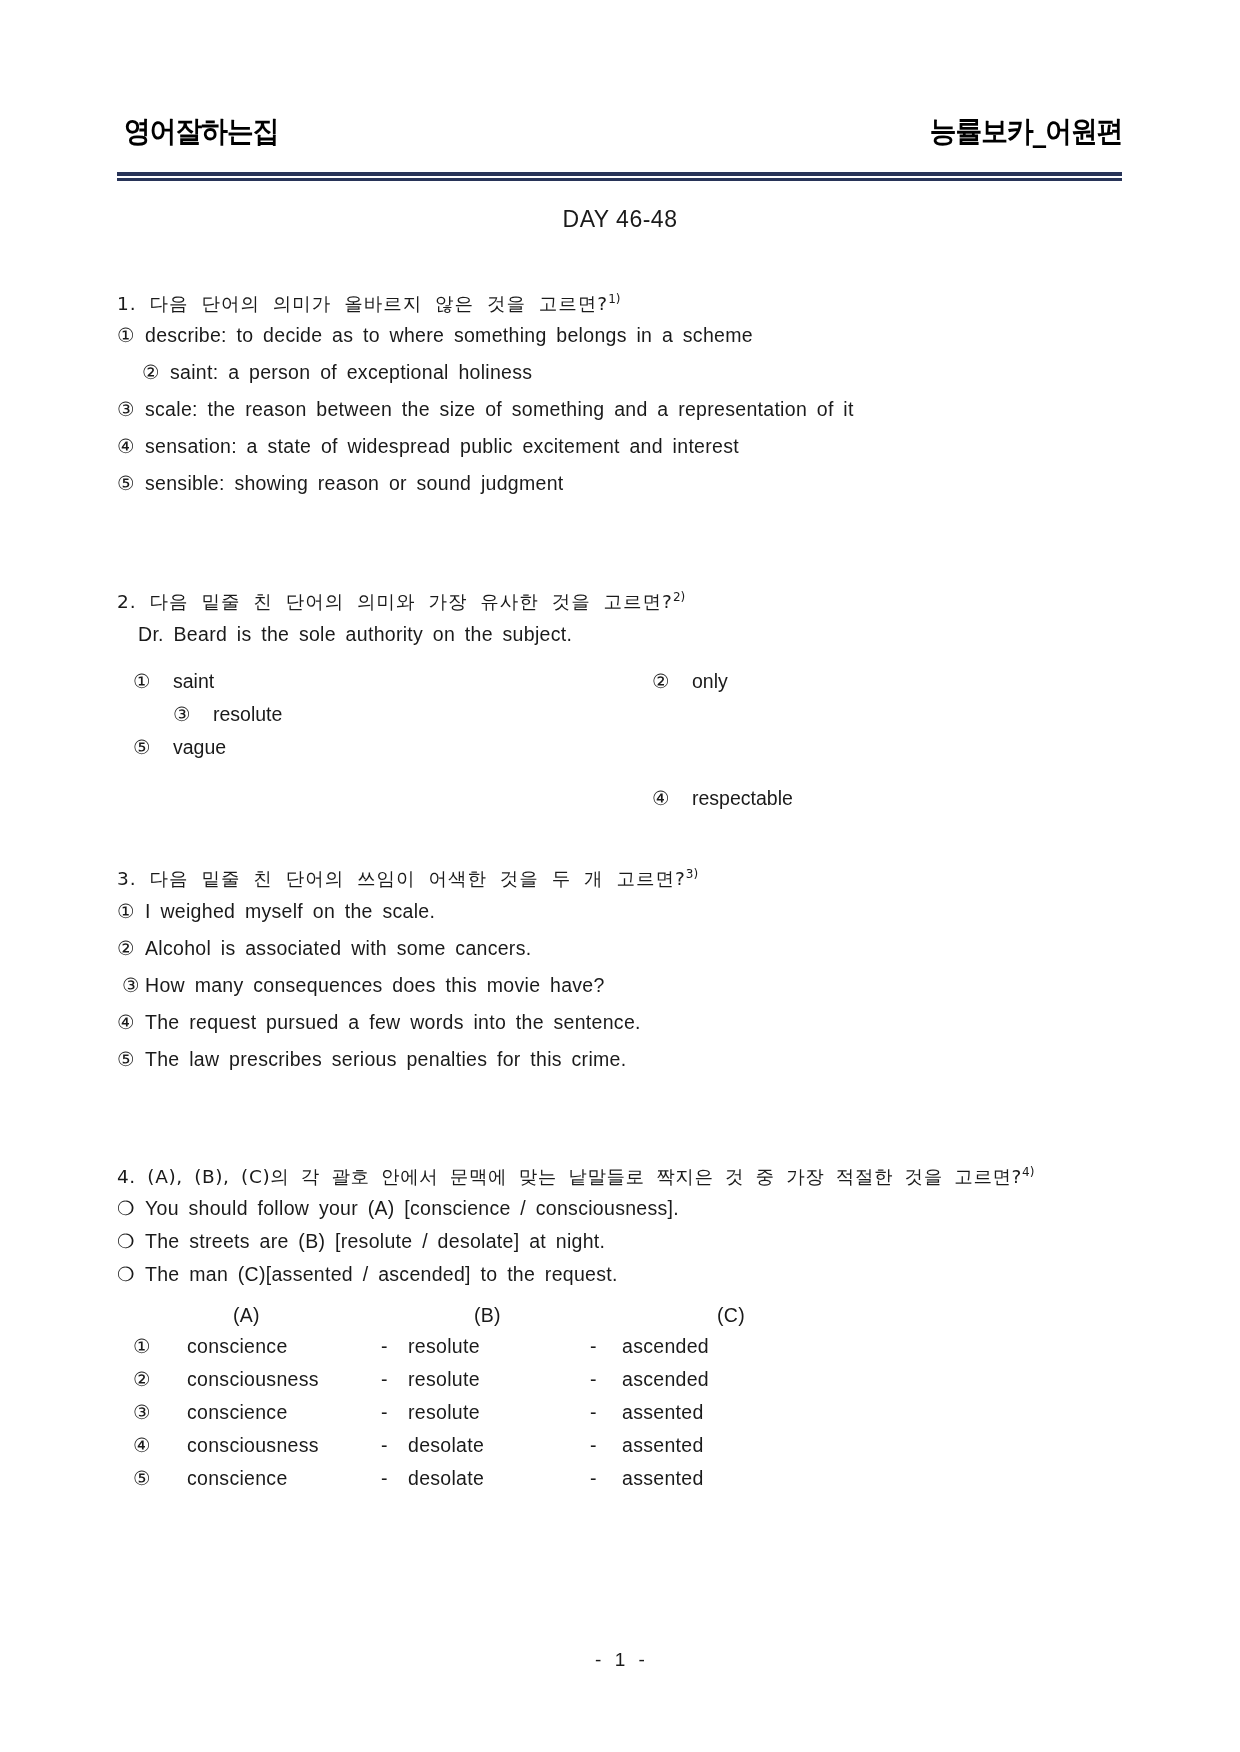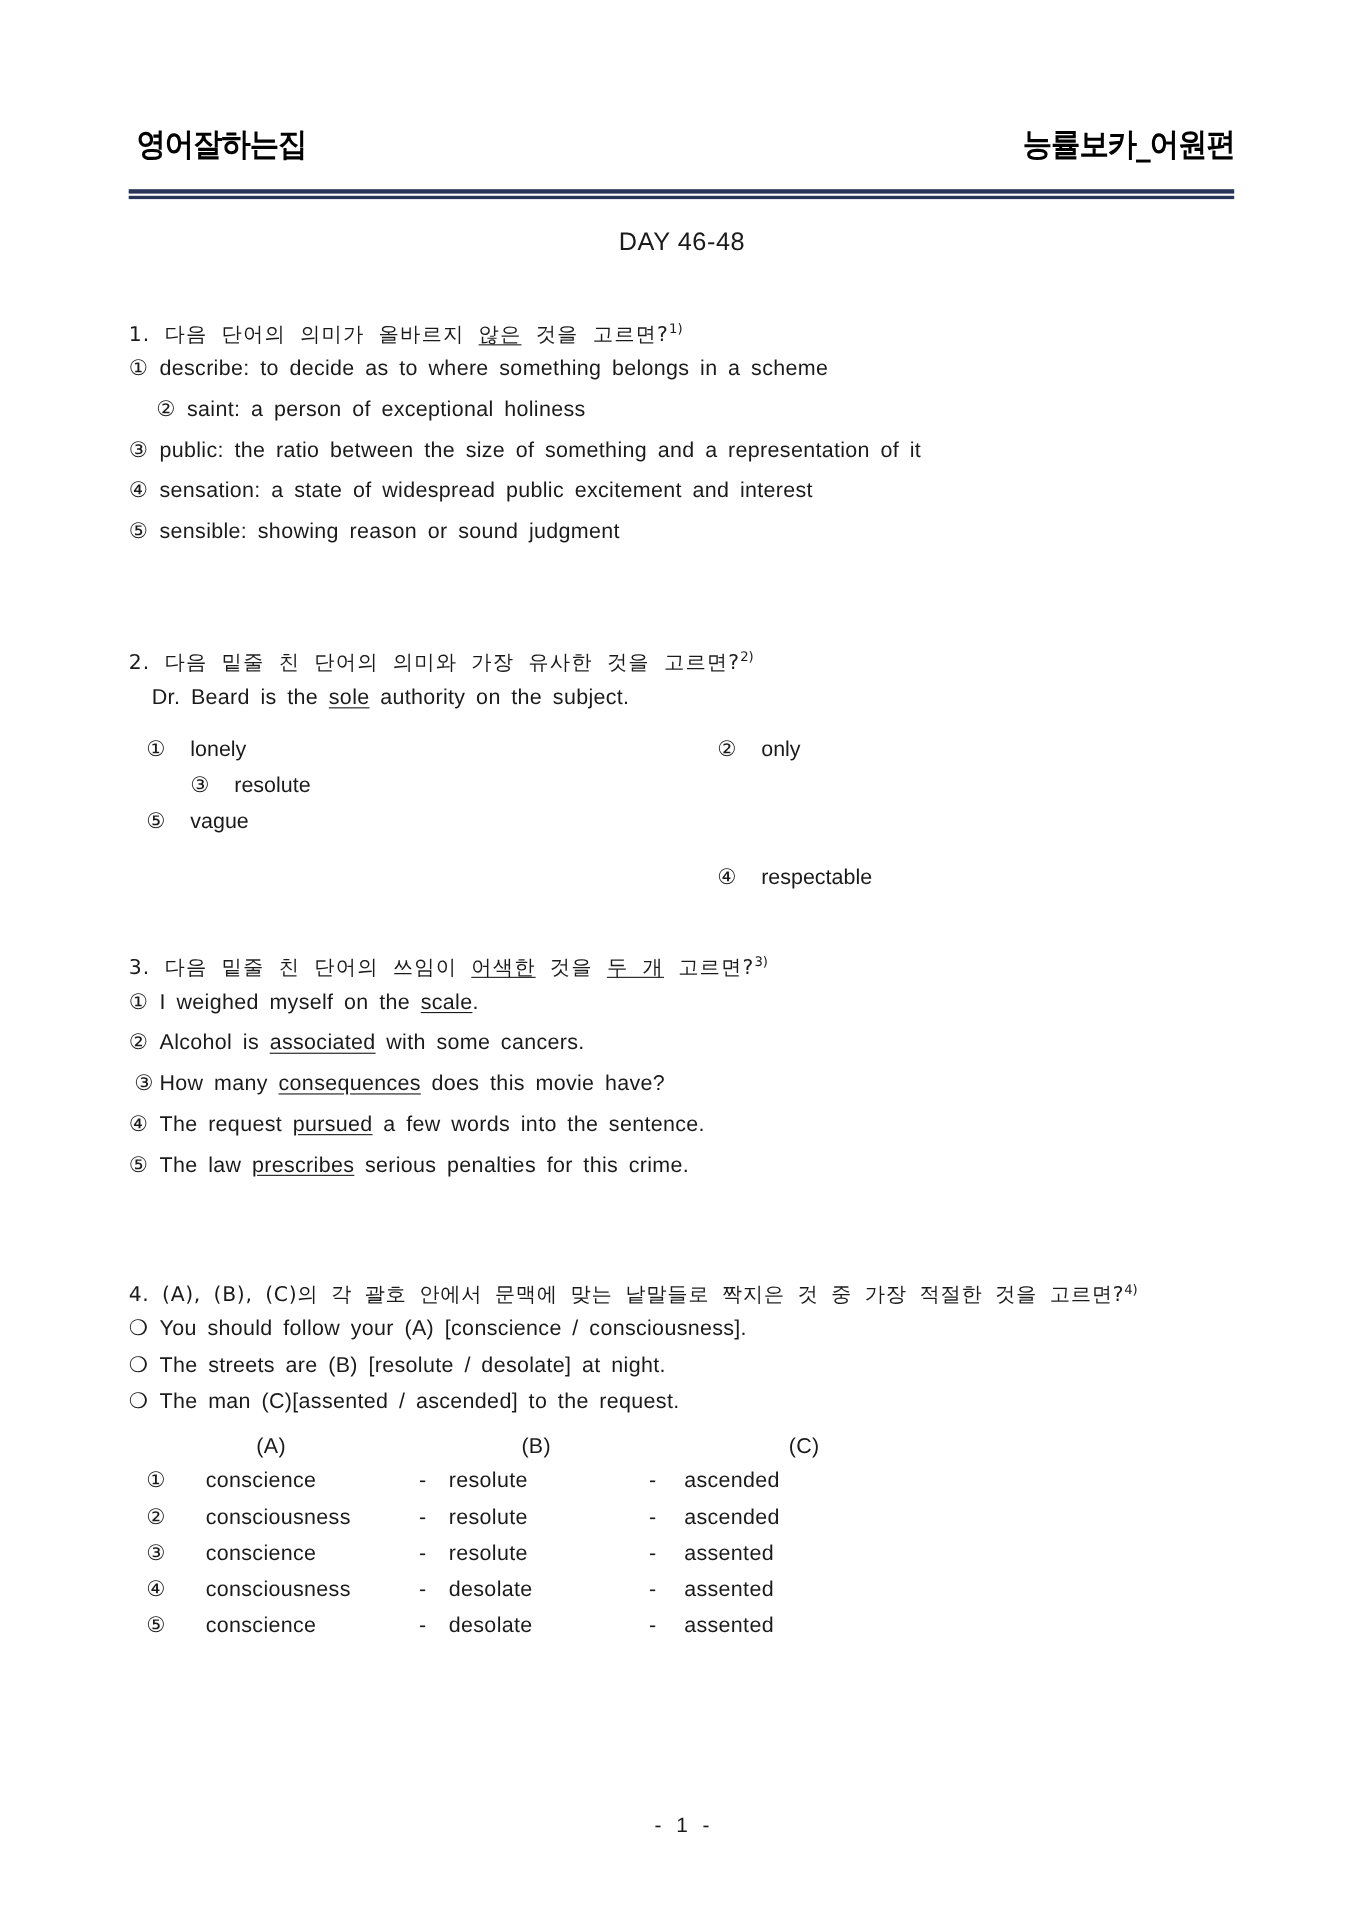--- a/index.html
+++ b/index.html
@@ -60,21 +60,21 @@
       letter-spacing: 0.3px;
       white-space: nowrap;
       line-height: 24px;
     }
     .kr {
       font-family: "DejaVu Sans", sans-serif;
       font-size: 18.5px;
       letter-spacing: 1px;
       word-spacing: 6px;
     }
-    .u { text-decoration: underline; text-underline-offset: 3px; }
+    .u { text-underline-offset: 3px; }
     sup { font-size: 12px; vertical-align: 7px; letter-spacing: 0; }
 
     .num { display: inline-block; width: 28px; }
 
     
     .opt {
       position: absolute;
       font-family: "Liberation Sans", sans-serif;
       font-size: 19.5px;
       line-height: 24px;
@@ -117,41 +117,41 @@
     <span>1.</span>
     <span>다음 단어의 의미가 올바르지 </span><span class="u">않은</span><span> 것을 고르면?</span><sup>1)</sup>
   </div>
   <div class="line" style="top:323px;">
     <span class="num">①</span><span>describe: to decide as to where something belongs in a scheme</span>
   </div>
   <div class="line" style="top:360px;margin-left:25px;">
     <span class="num">②</span><span>saint: a person of exceptional holiness</span>
   </div>
   <div class="line" style="top:397px;">
-    <span class="num">③</span><span>public: the ratio between the size of something and a representation of it</span>
+    <span class="num">③</span><span>scale: the reason between the size of something and a representation of it</span>
   </div>
   <div class="line" style="top:434px;">
     <span class="num">④</span><span>sensation: a state of widespread public excitement and interest</span>
   </div>
   <div class="line" style="top:471px;">
     <span class="num">⑤</span><span>sensible: showing reason or sound judgment</span>
   </div>
 </div>
 
 <div>
   <div class="line kr" style="top:585px;">
     <span>2.</span>
     <span>다음 밑줄 친 단어의 의미와 가장 유사한 것을 고르면?</span><sup>2)</sup>
   </div>
   <div class="line" style="top:622px; left:138px;">
     <span>Dr. Beard is the </span><span class="u">sole</span><span> authority on the subject.</span>
   </div>
 
   <div class="opt" style="top:669px; left:133px;">
-    <span class="c">①</span><span>lonely</span>
+    <span class="c">①</span><span>saint</span>
   </div>
   <div class="opt" style="top:669px; left:652px;">
     <span class="c">②</span><span>only</span>
   </div>
   <div class="opt" style="top:702px; left:133px;margin-left:40px;">
     <span class="c">③</span><span>resolute</span>
   </div>
   <div class="opt" style="top:738px; left:652px;margin-top:48px;">
     <span class="c">④</span><span>respectable</span>
   </div>

